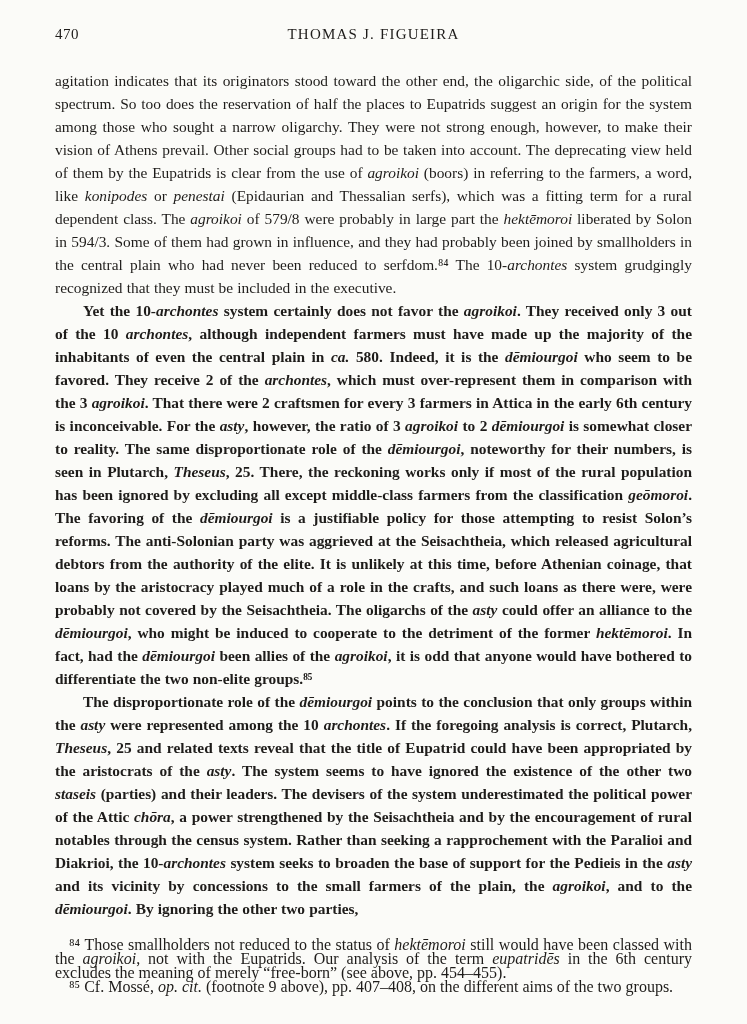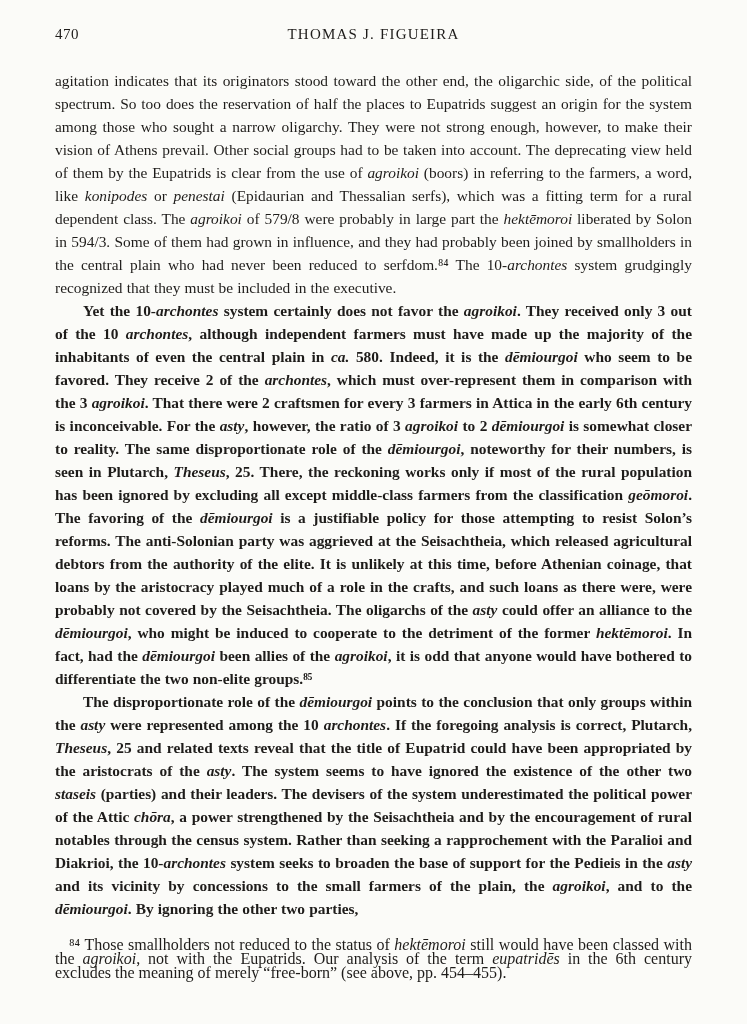--- a/index.html
+++ b/index.html
@@ -74,14 +74,15 @@
   </header>
 
   <main class="body-text">
       <p><span>agitation indicates that its originators stood toward the other end, the oligarchic side, of the political spectrum. So too does the reservation of half the places to Eupatrids suggest an origin for the system among those who sought a narrow oligarchy. They were not strong enough, however, to make their vision of Athens prevail. Other social groups had to be taken into account. The deprecating view held of them by the Eupatrids is clear from the use of </span><i>agroikoi</i><span> (boors) in referring to the farmers, a word, like </span><i>konipodes</i><span> or </span><i>penestai</i><span> (Epidaurian and Thessalian serfs), which was a fitting term for a rural dependent class. The </span><i>agroikoi</i><span> of 579/8 were probably in large part the </span><i>hektēmoroi</i><span> liberated by Solon in 594/3. Some of them had grown in influence, and they had probably been joined by smallholders in the central plain who had never been reduced to serfdom.⁸⁴ The 10-</span><i>archontes</i><span> system grudgingly recognized that they must be included in the executive.</span></p>
       <p class="indent"><span>Yet the 10-</span><i>archontes</i><span> system certainly does not favor the </span><i>agroikoi</i><span>. They received only 3 out of the 10 </span><i>archontes</i><span>, although independent farmers must have made up the majority of the inhabitants of even the central plain in </span><i>ca.</i><span> 580. Indeed, it is the </span><i>dēmiourgoi</i><span> who seem to be favored. They receive 2 of the </span><i>archontes</i><span>, which must over-represent them in comparison with the 3 </span><i>agroikoi</i><span>. That there were 2 craftsmen for every 3 farmers in Attica in the early 6th century is inconceivable. For the </span><i>asty</i><span>, however, the ratio of 3 </span><i>agroikoi</i><span> to 2 </span><i>dēmiourgoi</i><span> is somewhat closer to reality. The same disproportionate role of the </span><i>dēmiourgoi</i><span>, noteworthy for their numbers, is seen in Plutarch, </span><i>Theseus</i><span>, 25. There, the reckoning works only if most of the rural population has been ignored by excluding all except middle-class farmers from the classification </span><i>geōmoroi</i><span>. The favoring of the </span><i>dēmiourgoi</i><span> is a justifiable policy for those attempting to resist Solon’s reforms. The anti-Solonian party was aggrieved at the Seisachtheia, which released agricultural debtors from the authority of the elite. It is unlikely at this time, before Athenian coinage, that loans by the aristocracy played much of a role in the crafts, and such loans as there were, were probably not covered by the Seisachtheia. The oligarchs of the </span><i>asty</i><span> could offer an alliance to the </span><i>dēmiourgoi</i><span>, who might be induced to cooperate to the detriment of the former </span><i>hektēmoroi</i><span>. In fact, had the </span><i>dēmiourgoi</i><span> been allies of the </span><i>agroikoi</i><span>, it is odd that anyone would have bothered to differentiate the two non-elite groups.⁸⁵</span></p>
       <p class="indent"><span>The disproportionate role of the </span><i>dēmiourgoi</i><span> points to the conclusion that only groups within the </span><i>asty</i><span> were represented among the 10 </span><i>archontes</i><span>. If the foregoing analysis is correct, Plutarch, </span><i>Theseus</i><span>, 25 and related texts reveal that the title of Eupatrid could have been appropriated by the aristocrats of the </span><i>asty</i><span>. The system seems to have ignored the existence of the other two </span><i>staseis</i><span> (parties) and their leaders. The devisers of the system underestimated the political power of the Attic </span><i>chōra</i><span>, a power strengthened by the Seisachtheia and by the encouragement of rural notables through the census system. Rather than seeking a rapprochement with the Paralioi and Diakrioi, the 10-</span><i>archontes</i><span> system seeks to broaden the base of support for the Pedieis in the </span><i>asty</i><span> and its vicinity by concessions to the small farmers of the plain, the </span><i>agroikoi</i><span>, and to the </span><i>dēmiourgoi</i><span>. By ignoring the other two parties,</span></p>
     </main>
 
   <section class="footnotes">
       <p><span>⁸⁴ Those smallholders not reduced to the status of </span><i>hektēmoroi</i><span> still would have been classed with the </span><i>agroikoi</i><span>, not with the Eupatrids. Our analysis of the term </span><i>eupatridēs</i><span> in the 6th century excludes the meaning of merely “free-born” (see above, pp. 454–455).</span></p>
+      <p><span>⁸⁵ Cf. Mossé, </span><i>op. cit.</i><span> (footnote 9 above), pp. 407–408, on the different aims of the two groups.</span></p>
     </section>
 </div>
 
 </body></html>

